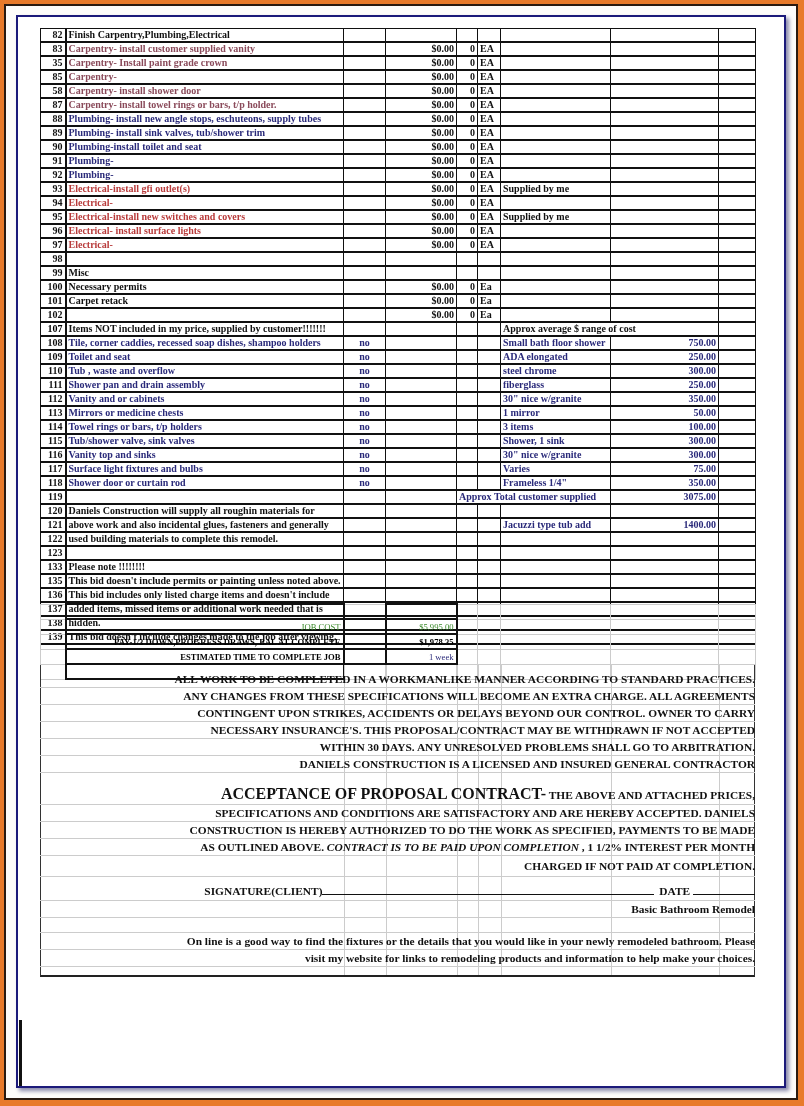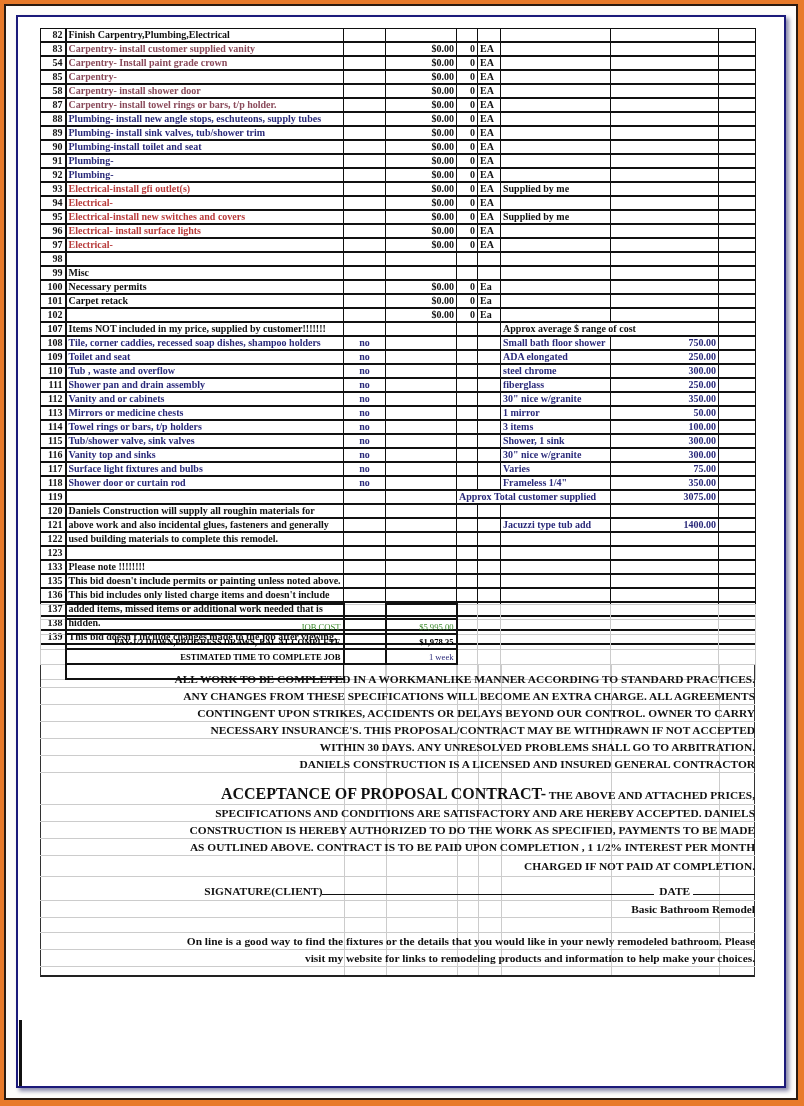--- a/index.html
+++ b/index.html
@@ -20,21 +20,21 @@
   .r{text-align:right;}
   .ctr{text-align:center;}
   .green{color:#3a8a2a;}
   .summary{position:absolute;left:40px;top:603px;width:715px;}
   .summary table{border-collapse:collapse;table-layout:fixed;width:715px;font-size:8.6px;font-weight:bold;}
   .summary td{height:13px;padding:0 2px;white-space:nowrap;border:1px solid #ccc;text-align:right;}
   .boxed{border:2px solid #111 !important;}
   .prose{position:absolute;left:40px;width:715px;text-align:right;}
   .prose .line{height:16px;line-height:16px;font-weight:bold;font-size:11.4px;padding-left:26px;border-bottom:1px solid #ccc;white-space:nowrap;color:#111;}
   .big{font-size:16px;}
-  .it{}
+  .it{font-style:italic;}
   .bgrid{position:absolute;left:40px;top:665px;width:715px;height:312px;border-left:1px solid #333;border-right:1px solid #333;border-bottom:2px solid #222;box-sizing:border-box;}
   .vline{position:absolute;top:0;bottom:0;width:1px;background:#ccc;}
   .sigline{display:inline-block;border-bottom:1px solid #111;height:11px;vertical-align:baseline;}
 </style>
 </head>
 <body>
 
 <div class="outer"></div>
 <div class="frame"></div>
 <div class="leftbar"></div>
@@ -69,21 +69,21 @@
           <td class="c-carp">Carpentry- install customer supplied vanity</td>
           <td></td>
           <td class="r c-black">$0.00</td>
           <td class="r c-black">0</td>
           <td class="c-black">EA</td>
           <td class="c-black"></td>
           <td></td>
           <td></td>
         </tr>
         <tr>
-          <td class="n c-black">54</td>
+          <td class="n c-black">35</td>
           <td class="c-carp">Carpentry- Install paint grade crown</td>
           <td></td>
           <td class="r c-black">$0.00</td>
           <td class="r c-black">0</td>
           <td class="c-black">EA</td>
           <td class="c-black"></td>
           <td></td>
           <td></td>
         </tr>
         <tr>

